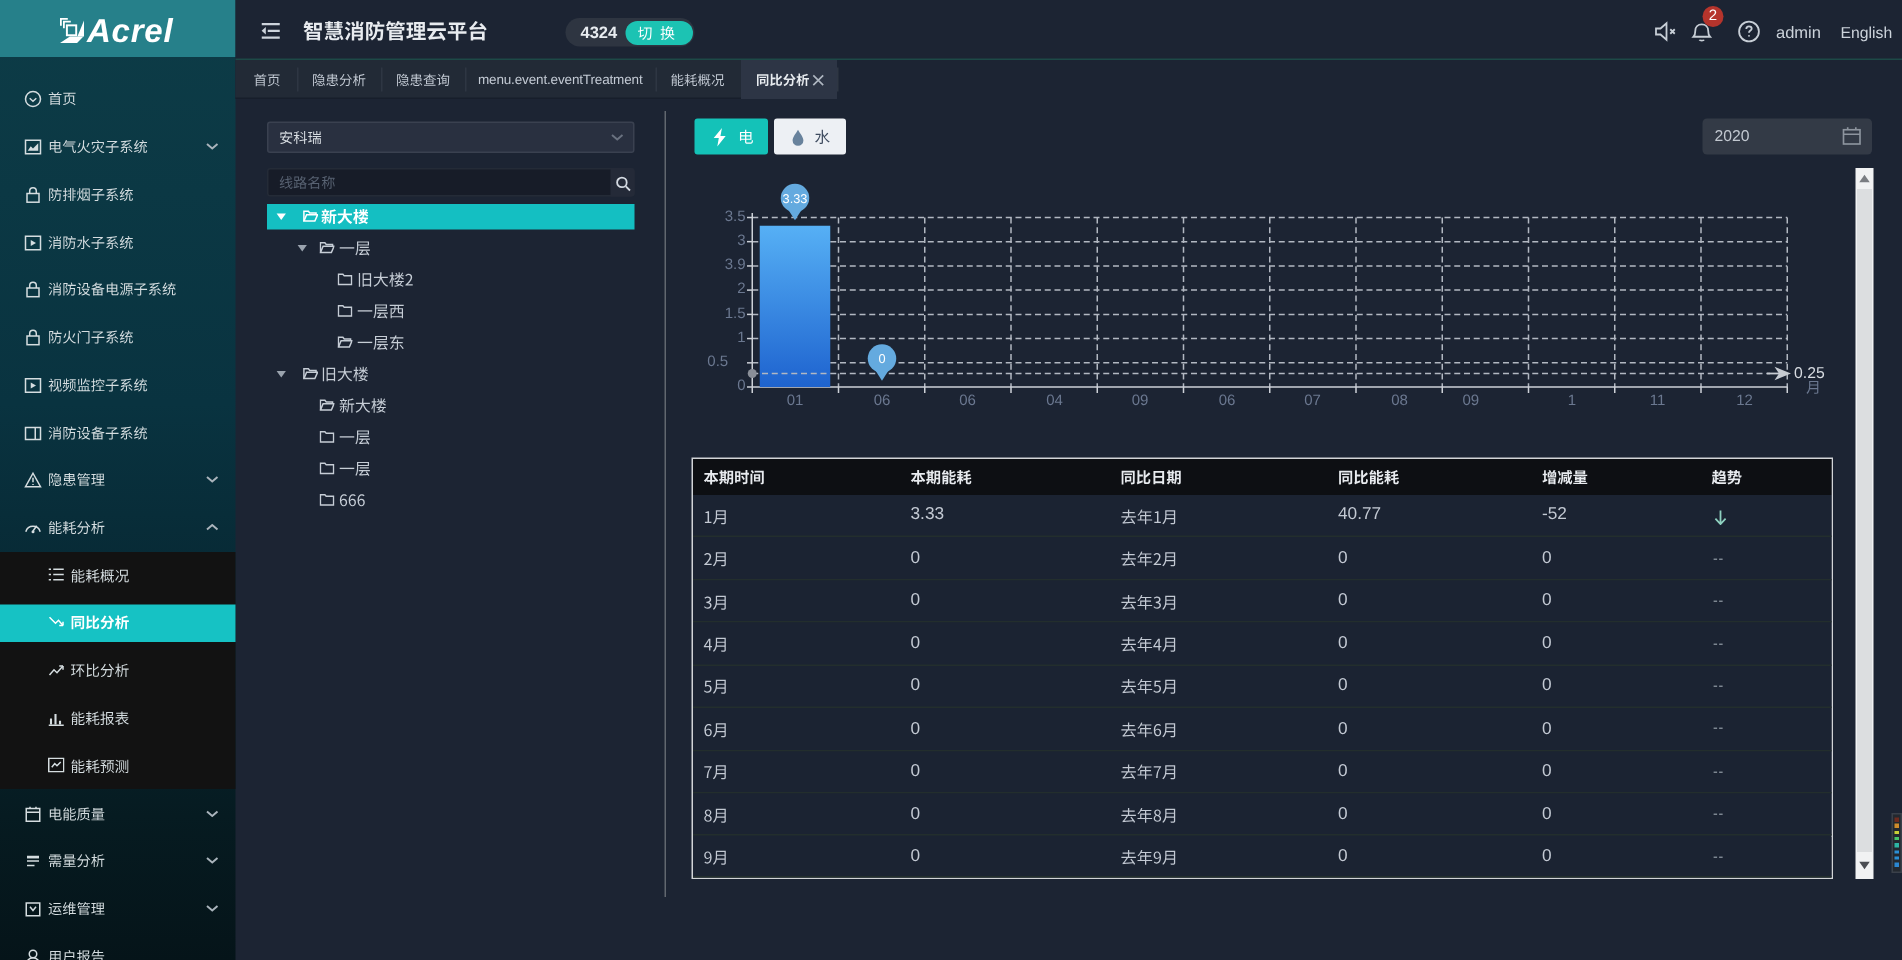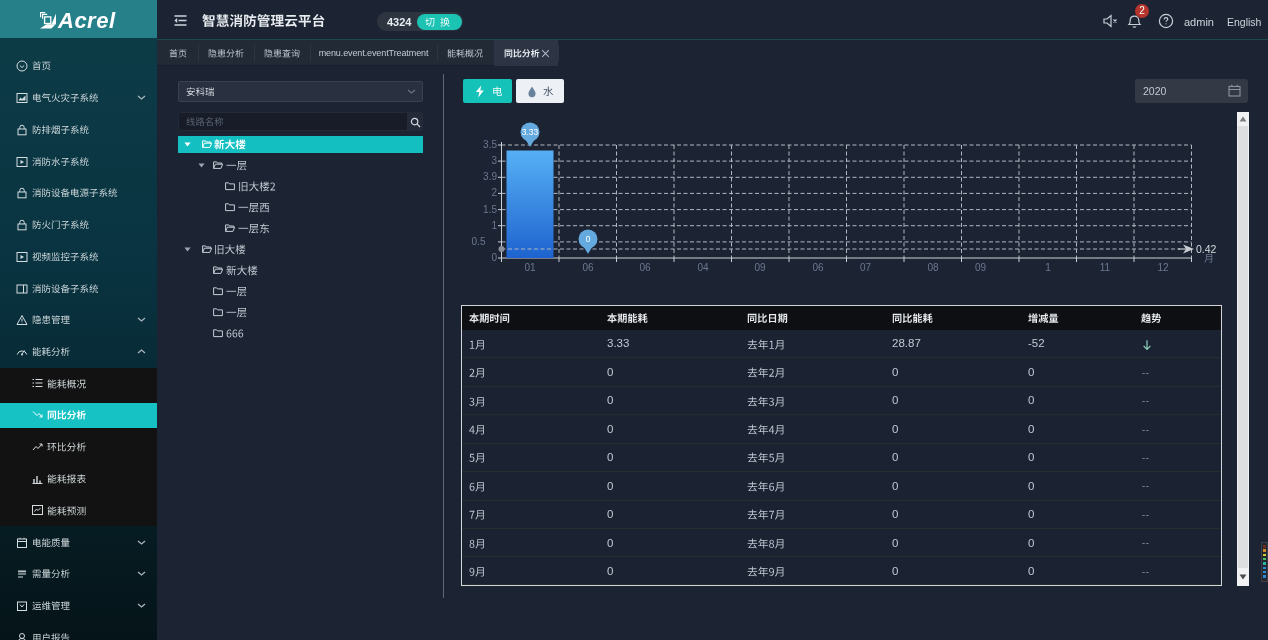--- a/index.html
+++ b/index.html
@@ -726,27 +726,27 @@
 <div class="ab lbl" style="left:460px;top:187px;width:37px;text-align:right">2</div>
 <div class="ab lbl" style="left:460px;top:171px;width:37px;text-align:right">3.9</div>
 <div class="ab lbl" style="left:460px;top:155px;width:37px;text-align:right">3</div>
 <div class="ab lbl" style="left:460px;top:139px;width:37px;text-align:right">3.5</div>
 <div class="ab lbl" style="left:515px;top:262px;width:30px;text-align:center">01</div>
 <div class="ab lbl" style="left:573px;top:262px;width:30px;text-align:center">06</div>
 <div class="ab lbl" style="left:630px;top:262px;width:30px;text-align:center">06</div>
 <div class="ab lbl" style="left:688px;top:262px;width:30px;text-align:center">04</div>
 <div class="ab lbl" style="left:745px;top:262px;width:30px;text-align:center">09</div>
 <div class="ab lbl" style="left:803px;top:262px;width:30px;text-align:center">06</div>
-<div class="ab lbl" style="left:860px;top:262px;width:30px;text-align:left">07</div>
+<div class="ab lbl" style="left:860px;top:262px;width:30px;text-align:center">07</div>
 <div class="ab lbl" style="left:918px;top:262px;width:30px;text-align:center">08</div>
 <div class="ab lbl" style="left:975px;top:262px;width:30px;text-align:left">09</div>
 <div class="ab lbl" style="left:1033px;top:262px;width:30px;text-align:center">1</div>
 <div class="ab lbl" style="left:1090px;top:262px;width:30px;text-align:center">11</div>
 <div class="ab lbl" style="left:1148px;top:262px;width:30px;text-align:center">12</div>
-<div class="ab" style="left:1196px;top:243px;font-size:10.5px;color:#d7dbe1">0.42</div>
+<div class="ab" style="left:1196px;top:243px;font-size:10.5px;color:#d7dbe1">0.25</div>
 <svg class="ab " style="left:1204.0px;top:251.0px;overflow:visible" width="12" height="14">
     <g transform="translate(0,10.8) scale(0.010000,-0.010000)" fill="#6b7890">
       <use href="#r6708" x="0"></use>
     </g>
   </svg>
 <div class="ab" style="left:461px;top:305px;width:761px;height:281px;border:1px solid #d2d4d7;background:#1b2332;overflow:hidden"></div>
 <div class="ab" style="left:462px;top:306px;width:759px;height:24px;background:#0d0f13"></div>
 <svg class="ab " style="left:469.0px;top:310.9px;overflow:visible" width="43" height="15">
     <g transform="translate(0,11.0) scale(0.010200,-0.010200)" fill="#e8ebef">
       <use href="#b672c" x="0"></use>
@@ -801,21 +801,21 @@
   </svg>
 <div class="ab" style="left:607px;top:337.4px;font-size:11.5px;color:#c3c9d3">3.33</div>
 <svg class="ab " style="left:747.0px;top:336.7px;overflow:visible" width="41" height="16">
     <g transform="translate(0,11.7) scale(0.010800,-0.010800)" fill="#c3c9d3">
       <use href="#r53bb" x="0"></use>
       <use href="#r5e74" x="1000"></use>
       <use href="#r31" x="2000"></use>
       <use href="#r6708" x="2555"></use>
     </g>
   </svg>
-<div class="ab" style="left:892px;top:337.4px;font-size:11.5px;color:#c3c9d3">28.87</div>
+<div class="ab" style="left:892px;top:337.4px;font-size:11.5px;color:#c3c9d3">40.77</div>
 <div class="ab" style="left:1028px;top:337.4px;font-size:11.5px;color:#c3c9d3">-52</div>
 <svg class="ab" style="left:1143px;top:339.5px" width="8" height="10" viewBox="0 0 8 10">
     <path d="M4 0.3 V9 M0.6 5.8 L4 9.4 L7.4 5.8" stroke="#8ed0bf" stroke-width="1.2" fill="none"></path>
   </svg>
 <div class="ab" style="left:462px;top:358.4px;width:759px;height:28.4px;background:#1b2332;border-bottom:1px solid #232e2d"></div>
 <svg class="ab " style="left:469.0px;top:365.1px;overflow:visible" width="19" height="16">
     <g transform="translate(0,11.7) scale(0.010800,-0.010800)" fill="#c3c9d3">
       <use href="#r32" x="0"></use>
       <use href="#r6708" x="555"></use>
     </g>

